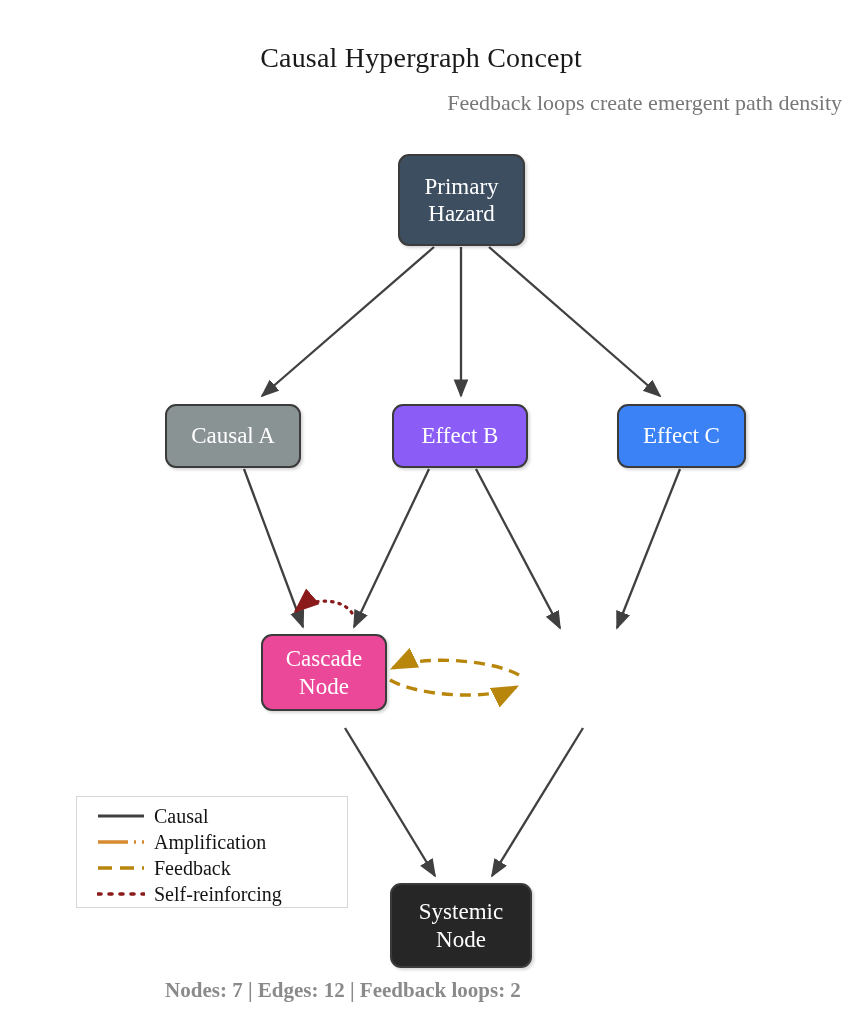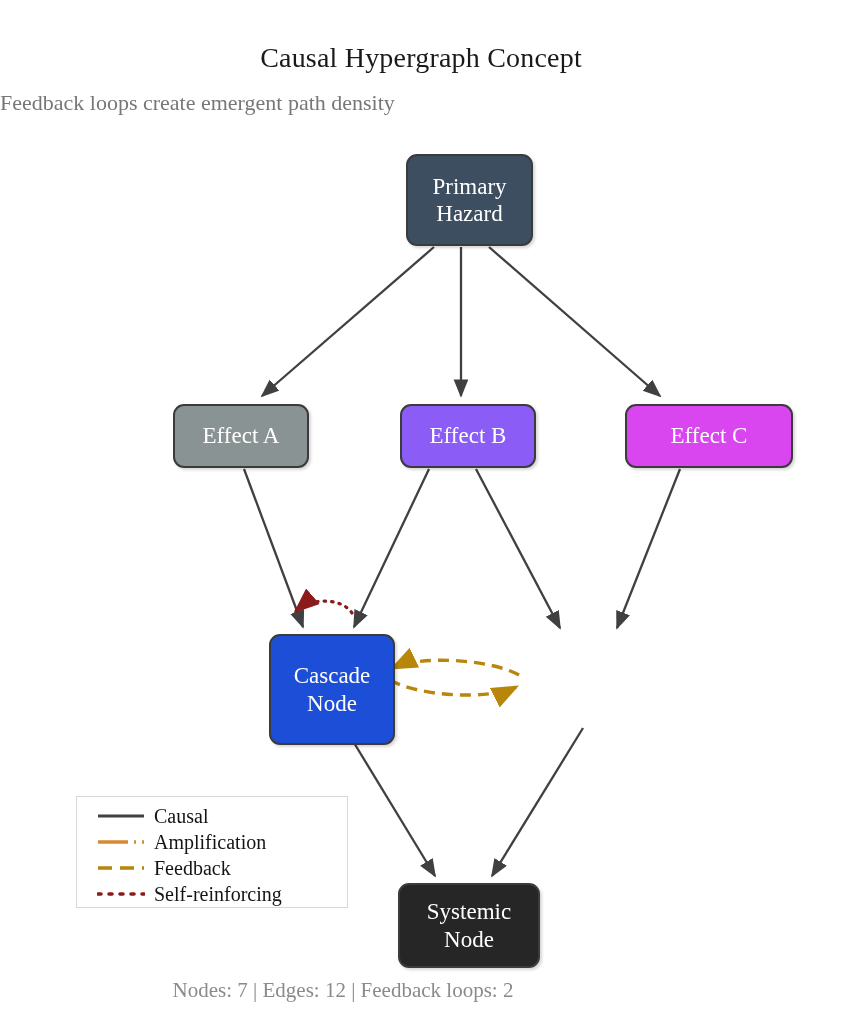--- a/index.html
+++ b/index.html
@@ -25,32 +25,33 @@
     text-align: center;
     font-size: 28px;
     color: #1a1a1a;
     letter-spacing: 0.2px;
   }
   .subtitle {
     position: absolute;
     left: 0;
     top: 90px;
     width: 842px;
-    text-align: left;
+    text-align: right;
     font-size: 22px;
     color: #777777;
   }
   .footer {
     position: absolute;
     left: 0;
     top: 978px;
     width: 686px;
     text-align: center;
     font-size: 21px;
     color: #8a8a8a;
+    font-weight: bold;
   }
 
   
   #edge-layer {
     position: absolute;
     left: 0;
     top: 0;
     width: 842px;
     height: 1028px;
   }
@@ -64,21 +65,20 @@
     display: flex;
     align-items: center;
     justify-content: center;
     text-align: center;
     color: #ffffff;
     font-size: 23px;
     line-height: 1.18;
     white-space: pre-line;
     z-index: 5;
     box-shadow: 2px 2px 3px rgba(0,0,0,0.16);
-    margin-left: 8px;
   }
 
   
   #legend {
     position: absolute;
     left: 76px;
     top: 796px;
     width: 272px;
     height: 112px;
     box-sizing: border-box;
@@ -147,27 +147,27 @@
     <path d="M 519,675 C 490,659 420,655 393,668" fill="none" stroke="#b8860b" stroke-width="3.4" stroke-dasharray="11,7" marker-end="url(#arrow-feedback)"></path>
 
     <path d="M 390,680 C 420,697 490,700 516,687" fill="none" stroke="#b8860b" stroke-width="3.4" stroke-dasharray="11,7" marker-end="url(#arrow-feedback)"></path>
 
     <path d="M 352,613 C 342,598 312,597 296,611" fill="none" stroke="#8b1a1a" stroke-width="3.2" stroke-dasharray="1.5,6" stroke-linecap="round" marker-end="url(#arrow-self)"></path>
   </svg>
 
   <div class="node" style="left:398px; top:154px; width:127px; height:92px; background:#3e4e61;">Primary
 Hazard</div>
 
-  <div class="node" style="left:165px; top:404px; width:136px; height:64px; background:#8a9394;">Effect A</div>
+  <div class="node" style="left:165px; top:404px; width:136px; height:64px; background:#8a9394;">Causal A</div>
 
   <div class="node" style="left:392px; top:404px; width:136px; height:64px; background:#8b5cf6;">Effect B</div>
 
-  <div class="node" style="left:617px; top:404px; width:168px; height:64px; background:#d946ef;">Effect C</div>
-
-  <div class="node" style="left:261px; top:634px; width:126px; height:111px; background:#1d4ed8;">Cascade
+  <div class="node" style="left:617px; top:404px; width:129px; height:64px; background:#3b82f6;">Effect C</div>
+
+  <div class="node" style="left:261px; top:634px; width:126px; height:77px; background:#ec4899;">Cascade
 Node</div>
 
 
   <div class="node" style="left:390px; top:883px; width:142px; height:85px; background:#262626;">Systemic
 Node</div>
 
   <div id="legend">
     <div class="legend-row">
       <span class="legend-sample">
         <svg width="48" height="14" viewBox="0 0 48 14" xmlns="http://www.w3.org/2000/svg">

